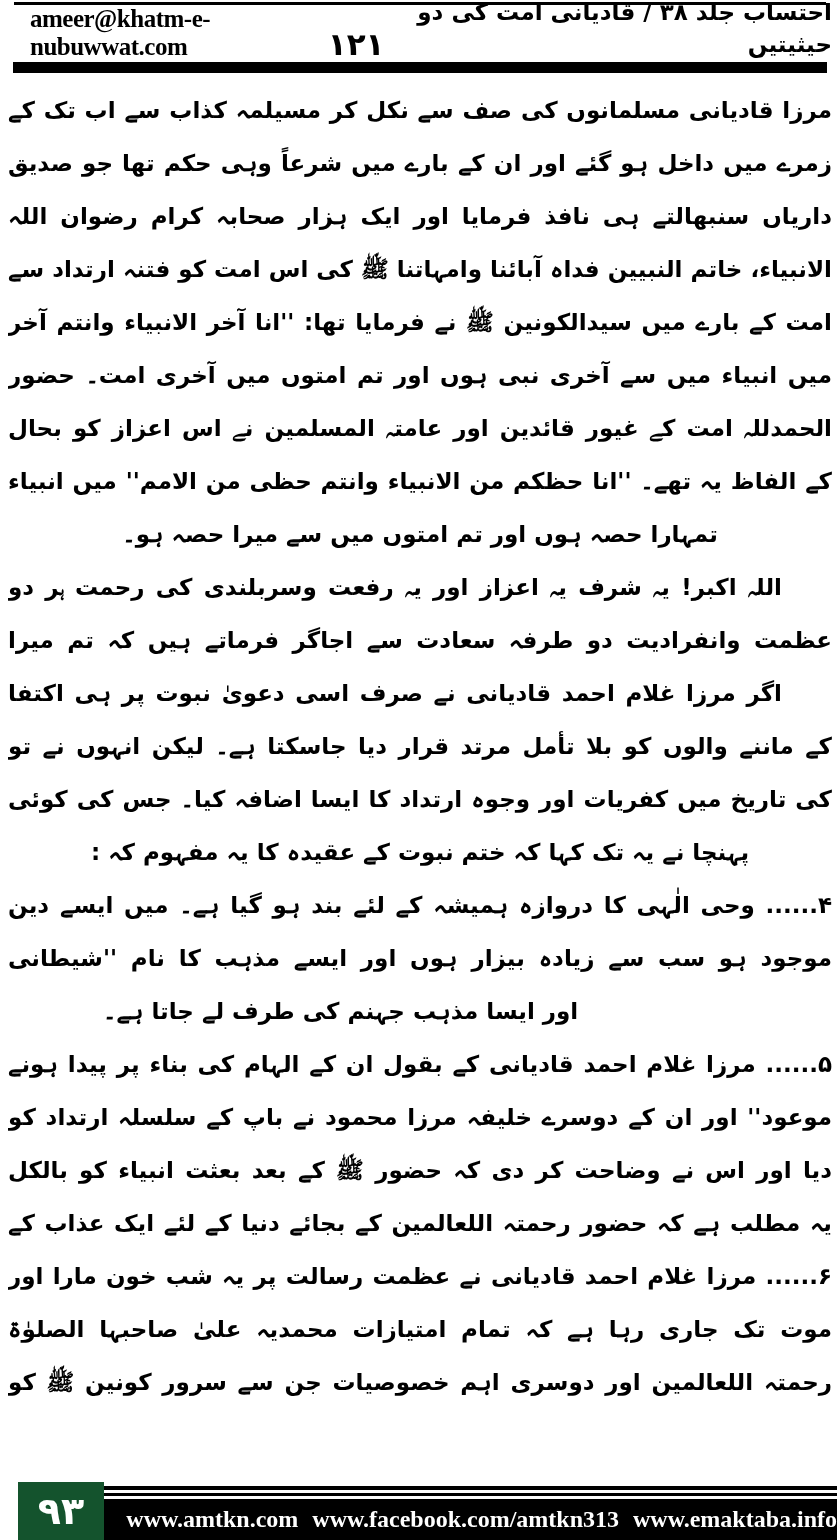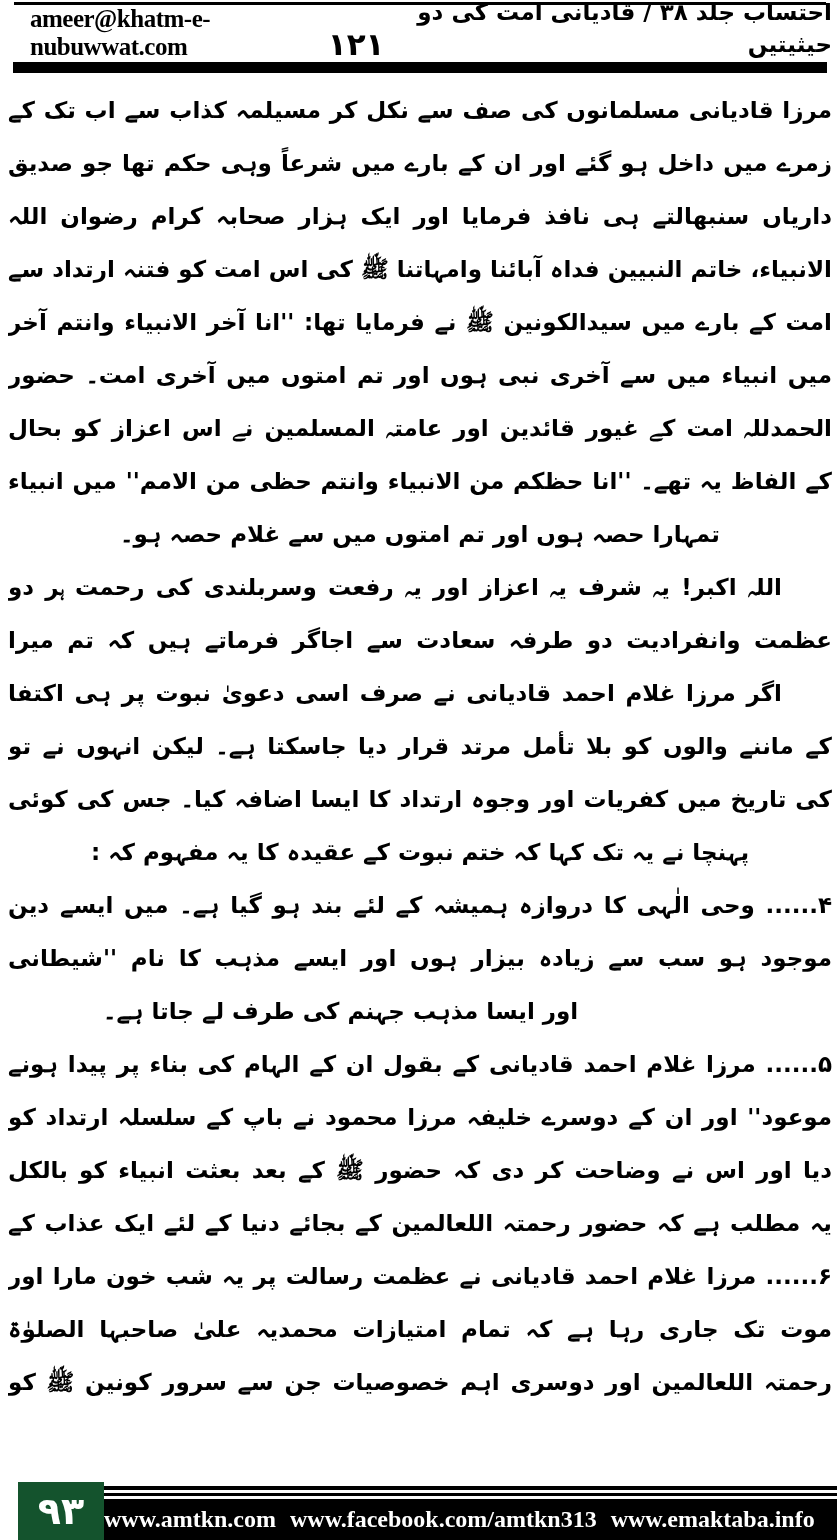--- a/index.html
+++ b/index.html
@@ -28,21 +28,21 @@
   .bline.leftish::after{content:none;}
   .bline.indent{padding-right:50px;}
   
   .footer-badge{position:absolute;left:18px;top:1482px;width:86px;height:58px;background:#14532d;
                 color:#fff;display:flex;align-items:center;justify-content:center;
                 font-weight:bold;font-size:38px;}
   .footer-dlines{position:absolute;left:104px;right:3px;top:1486px;}
   .fdl1{height:4px;background:#000;margin-bottom:3px;}
   .fdl2{height:3px;background:#000;}
   .footer-bar{position:absolute;left:104px;right:3px;top:1499px;height:41px;background:#000;
-              color:#fff;display:flex;align-items:center;justify-content:flex-start;
+              color:#fff;display:flex;align-items:center;justify-content:flex-end;
               font-family:"Liberation Serif",serif;font-weight:bold;font-size:24px;
               word-spacing:8px;white-space:nowrap;}
 </style>
 </head>
 <body>
 
 <div class="page">
 
   <div class="topline"></div>
 
@@ -56,21 +56,21 @@
 
   <div class="bodytext">
     <div class="bline">مرزا قادیانی مسلمانوں کی صف سے نکل کر مسیلمہ کذاب سے اب تک کے مدعیان نبوت کے</div>
     <div class="bline">زمرے میں داخل ہو گئے اور ان کے بارے میں شرعاً وہی حکم تھا جو صدیق اکبرؓ نے خلافت کی ذمہ</div>
     <div class="bline">داریاں سنبھالتے ہی نافذ فرمایا اور ایک ہزار صحابہ کرام رضوان اللہ عنہم اجمعین کا خون دے کر امام</div>
     <div class="bline">الانبیاء، خاتم النبیین فداہ آبائنا وامہاتنا ﷺ کی اس امت کو فتنہ ارتداد سے محفوظ کر لیا گیا۔ جس</div>
     <div class="bline">امت کے بارے میں سیدالکونین ﷺ نے فرمایا تھا: ''انا آخر الانبیاء وانتم آخر الامم''</div>
     <div class="bline">میں انبیاء میں سے آخری نبی ہوں اور تم امتوں میں آخری امت۔ حضور ﷺ نے صراحۃً فرمایا اور</div>
     <div class="bline">الحمدللہ امت کے غیور قائدین اور عامتہ المسلمین نے اس اعزاز کو بحال رکھا۔ شافع روز محشر ﷺ</div>
     <div class="bline">کے الفاظ یہ تھے۔ ''انا حظکم من الانبیاء وانتم حظی من الامم'' میں انبیاء میں سے</div>
-    <div class="bline center">تمہارا حصہ ہوں اور تم امتوں میں سے غلام حصہ ہو۔</div>
+    <div class="bline center">تمہارا حصہ ہوں اور تم امتوں میں سے میرا حصہ ہو۔</div>
     <div class="bline indent">اللہ اکبر! یہ شرف یہ اعزاز اور یہ رفعت وسربلندی کی رحمت ہر دو عالم ﷺ اس امت کی</div>
     <div class="bline">عظمت وانفرادیت دو طرفہ سعادت سے اجاگر فرماتے ہیں کہ تم میرا حصہ ہو اور مجھے تمہارا نصیب</div>
     <div class="bline indent">اگر مرزا غلام احمد قادیانی نے صرف اسی دعویٰ نبوت پر ہی اکتفا کیا ہوتا تو انہیں اور ان</div>
     <div class="bline">کے ماننے والوں کو بلا تأمل مرتد قرار دیا جاسکتا ہے۔ لیکن انہوں نے تو مدعیان نبوت کی بدعقیدگی</div>
     <div class="bline">کی تاریخ میں کفریات اور وجوہ ارتداد کا ایسا اضافہ کیا۔ جس کی کوئی مثال تاریخ عالم میں نہیں ملتی۔</div>
     <div class="bline center">پہنچا نے یہ تک کہا کہ ختم نبوت کے عقیدہ کا یہ مفہوم کہ :</div>
     <div class="bline">۴......    وحی الٰہی کا دروازہ ہمیشہ کے لئے بند ہو گیا ہے۔ میں ایسے دین سے جس میں یہ عقیدہ</div>
     <div class="bline">موجود ہو سب سے زیادہ بیزار ہوں اور ایسے مذہب کا نام ''شیطانی مذہب'' رکھتا ہوں نہ کہ رحمانی</div>
     <div class="bline leftish">اور ایسا مذہب جہنم کی طرف لے جاتا ہے۔</div>
     <div class="bline">۵......    مرزا غلام احمد قادیانی کے بقول ان کے الہام کی بناء پر پیدا ہونے والے بیٹے ''مصلح</div>

